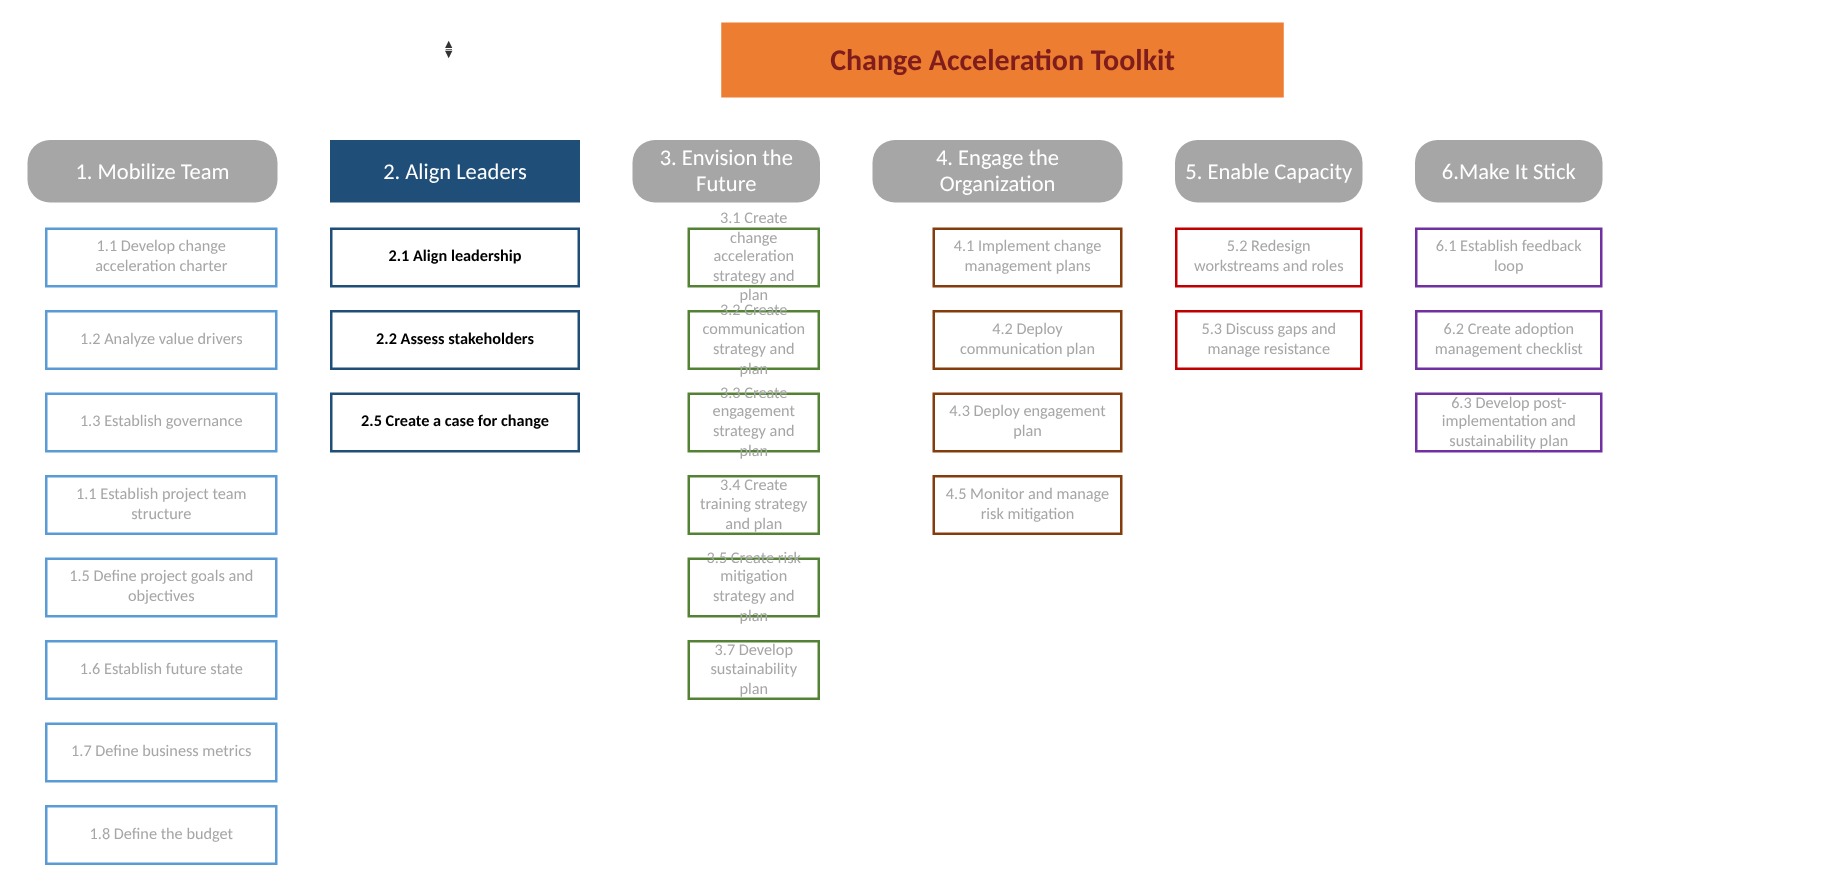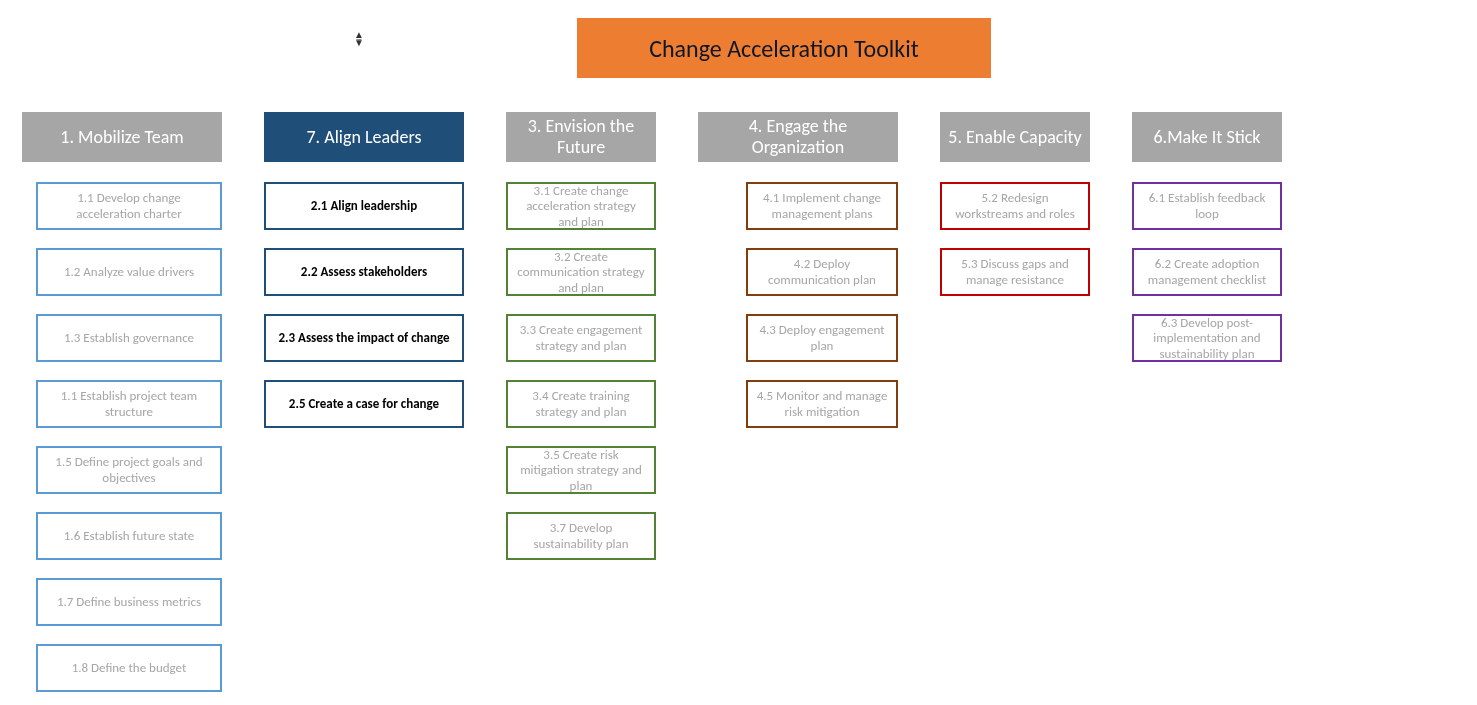--- a/index.html
+++ b/index.html
@@ -9,26 +9,26 @@
     font-family: Calibri, "Segoe UI", Arial, sans-serif;
     background: #ffffff;
     width: 1477px;
     height: 705px;
     position: relative;
   }
   .title-banner {
     position: absolute;
     left: 577px;
     top: 18px;
-    width: 414px;
+    width: 450px;
     height: 60px;
     background: #ed7d31;
-    color: #0f172a;
+    color: #7f1d1d;
     font-size: 24px;
-    font-weight: 400;
+    font-weight: 700;
     display: flex;
     align-items: center;
     justify-content: center;
   }
   .resize-icon {
     position: absolute;
     left: 352px;
     top: 32px;
     width: 14px;
     height: 14px;
@@ -58,21 +58,21 @@
     color: #ffffff;
     font-size: 18px;
     display: flex;
     align-items: center;
     justify-content: center;
     text-align: center;
     padding: 2px 6px;
     line-height: 1.15;
     margin-bottom: 20px;
   }
-  .hdr-grey { background: #a6a6a6; }
+  .hdr-grey { background: #a6a6a6; border-radius: 18px; }
   .hdr-navy { background: #1f4e79; }
   .box {
     height: 48px;
     border: 2px solid;
     background: #ffffff;
     display: flex;
     align-items: center;
     justify-content: center;
     text-align: center;
     font-size: 13px;
@@ -80,21 +80,21 @@
     padding: 2px 8px;
     margin-bottom: 18px;
     color: #a6a6a6;
   }
   .box.active {
     color: #000000;
     font-weight: 600;
   }
   .b-blue   { border-color: #5b9bd5; margin-left: 14px; }
   .b-navy   { border-color: #1f4e79; }
-  .b-green  { border-color: #548235; }
+  .b-green  { border-color: #548235; margin-left: 44px; }
   .b-brown  { border-color: #843c0c; margin-left: 48px; }
   .b-red    { border-color: #c00000; }
   .b-purple { border-color: #7030a0; }
 </style>
 </head>
 <body>
 
 <div class="resize-icon">
   <span>▲</span>
     <span>─</span>
@@ -109,24 +109,23 @@
       <div class="box b-blue">1.1 Develop change acceleration charter</div>
       <div class="box b-blue">1.2 Analyze value drivers</div>
       <div class="box b-blue">1.3 Establish governance</div>
       <div class="box b-blue">1.1 Establish project team structure</div>
       <div class="box b-blue">1.5 Define project goals and objectives</div>
       <div class="box b-blue">1.6 Establish future state</div>
       <div class="box b-blue">1.7 Define business metrics</div>
       <div class="box b-blue">1.8 Define the budget</div>
     </div>
     <div class="col ">
-      <div class="col-header hdr-navy">7. Align Leaders</div>
+      <div class="col-header hdr-navy">2. Align Leaders</div>
       <div class="box b-navy active">2.1 Align leadership</div>
       <div class="box b-navy active">2.2 Assess stakeholders</div>
-      <div class="box b-navy active">2.3 Assess the impact of change</div>
       <div class="box b-navy active">2.5 Create a case for change</div>
     </div>
     <div class="col narrow">
       <div class="col-header hdr-grey">3. Envision the Future</div>
       <div class="box b-green">3.1 Create change acceleration strategy and plan</div>
       <div class="box b-green">3.2 Create communication strategy and plan</div>
       <div class="box b-green">3.3 Create engagement strategy and plan</div>
       <div class="box b-green">3.4 Create training strategy and plan</div>
       <div class="box b-green">3.5 Create risk mitigation strategy and plan</div>
       <div class="box b-green">3.7 Develop sustainability plan</div>

